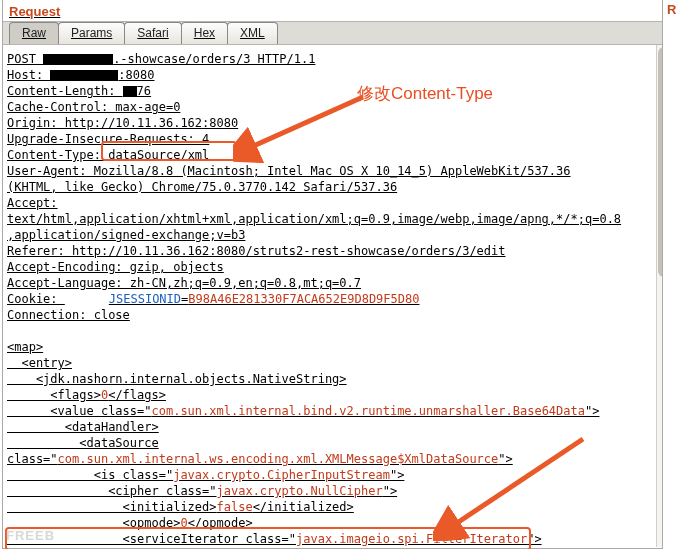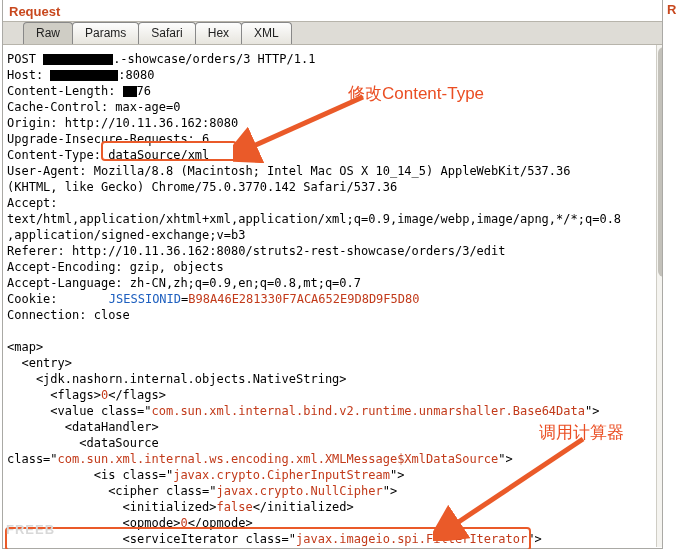--- a/index.html
+++ b/index.html
@@ -13,20 +13,21 @@
     overflow: hidden;
     position: relative;
   }
   .main-panel {
     position: absolute;
     left: 2px; top: 0;
     width: 671px; height: 549px;
     border: 1px solid #aaa9a5;
     border-top: none;
     background: #fff;
+    text-decoration: underline;
   }
   .side-strip {
     position: absolute;
     left: 662px; top: 0;
     width: 28px; height: 549px;
     border-left: 1px solid #aaa9a5;
     background: #fff;
     padding-top: 2px;
   }
   .side-r {
@@ -41,21 +42,21 @@
     color: #c8481e;
     padding: 4px 0 2px 6px;
   }
   .tabbar {
     display: flex;
     align-items: flex-end;
     height: 24px;
     background: #dedcd6;
     border-top: 1px solid #b7b4ab;
     border-bottom: 1px solid #b7b4ab;
-    padding-left: 20px;
+    padding-left: 6px;
   }
   .tab {
     height: 22px;
     border: 1px solid #888;
     border-bottom: none;
     border-radius: 4px 4px 0 0;
     background: linear-gradient(#fdfdfd,#e7e5de);
     font-size: 12px;
     padding: 3px 12px 0;
     margin-right: -1px;
@@ -108,21 +109,21 @@
   }
   .scroll-thumb {
     position: absolute;
     right: 2px; top: 2px;
     width: 12px; height: 230px;
     background: #c3c1ba;
     border-radius: 6px;
   }
   .watermark {
     position: absolute;
-    left: 6px; bottom: 12px;
+    left: 6px; bottom: 6px;
     font-size: 13px;
     color: #d8d8d8;
     letter-spacing: 1px;
     font-weight: bold;
   }
 </style>
 </head>
 <body>
 
 <div class="main-panel">
@@ -135,21 +136,21 @@
     <div class="tab">Hex</div>
     <div class="tab">XML</div>
   </div>
 
   <div class="content-area">
     <div class="pre-block"><span>POST </span><span class="redact" style="width:70px"></span><span>.-showcase/orders/3 HTTP/1.1</span>
 <span>Host: </span><span class="redact" style="width:68px"></span><span>:8080</span>
 <span>Content-Length: </span><span class="redact" style="width:14px"></span><span>76</span>
 <span>Cache-Control: max-age=0</span>
 <span>Origin: http://10.11.36.162:8080</span>
-<span>Upgrade-Insecure-Requests: 6</span>
+<span>Upgrade-Insecure-Requests: 4</span>
 <span>Content-Type: </span><span>dataSource/xml</span>
 <span>User-Agent: Mozilla/8.8 (Macintosh; Intel Mac OS X 10_14_5) AppleWebKit/537.36</span>
 <span>(KHTML, like Gecko) Chrome/75.0.3770.142 Safari/537.36</span>
 <span>Accept:</span>
 <span>text/html,application/xhtml+xml,application/xml;q=0.9,image/webp,image/apng,*/*;q=0.8</span>
 <span>,application/signed-exchange;v=b3</span>
 <span>Referer: http://10.11.36.162:8080/struts2-rest-showcase/orders/3/edit</span>
 <span>Accept-Encoding: gzip, objects</span>
 <span>Accept-Language: zh-CN,zh;q=0.9,en;q=0.8,mt;q=0.7</span>
 <span>Cookie: </span><span class="blue">JSESSIONID</span><span>=</span><span class="red">B98A46E281330F7ACA652E9D8D9F5D80</span>
@@ -173,22 +174,21 @@
 
 
 
 
 
 </div>
 
     <div class="highlight-box" style="left:98px; top:96px; width:136px; height:20px;"></div>
     <div class="highlight-box" style="left:2px; top:482px; width:526px; height:24px;"></div>
 
-    <div class="anno" style="left:345px; top:37px;">修改Content-Type</div>
-    <div class="anno" style="left:536px; top:376px;">调用计算器</div>
+    <div class="anno" style="left:354px; top:37px;">修改Content-Type</div>
 
     <svg class="arrow" style="left:230px; top:46px; width:140px; height:72px;">
       <defs>
           <marker id="ah1" markerWidth="8" markerHeight="8" refX="2" refY="4" orient="auto">
             <polygon points="0,0 8,4 0,8" fill="#ea5a29"></polygon>
           </marker>
         </defs>
       <line x1="130" y1="6" x2="14" y2="58" stroke="#ea5a29" stroke-width="5" marker-end="url(#ah1)"></line>
     </svg>
     <svg class="arrow" style="left:430px; top:386px; width:170px; height:110px;">

